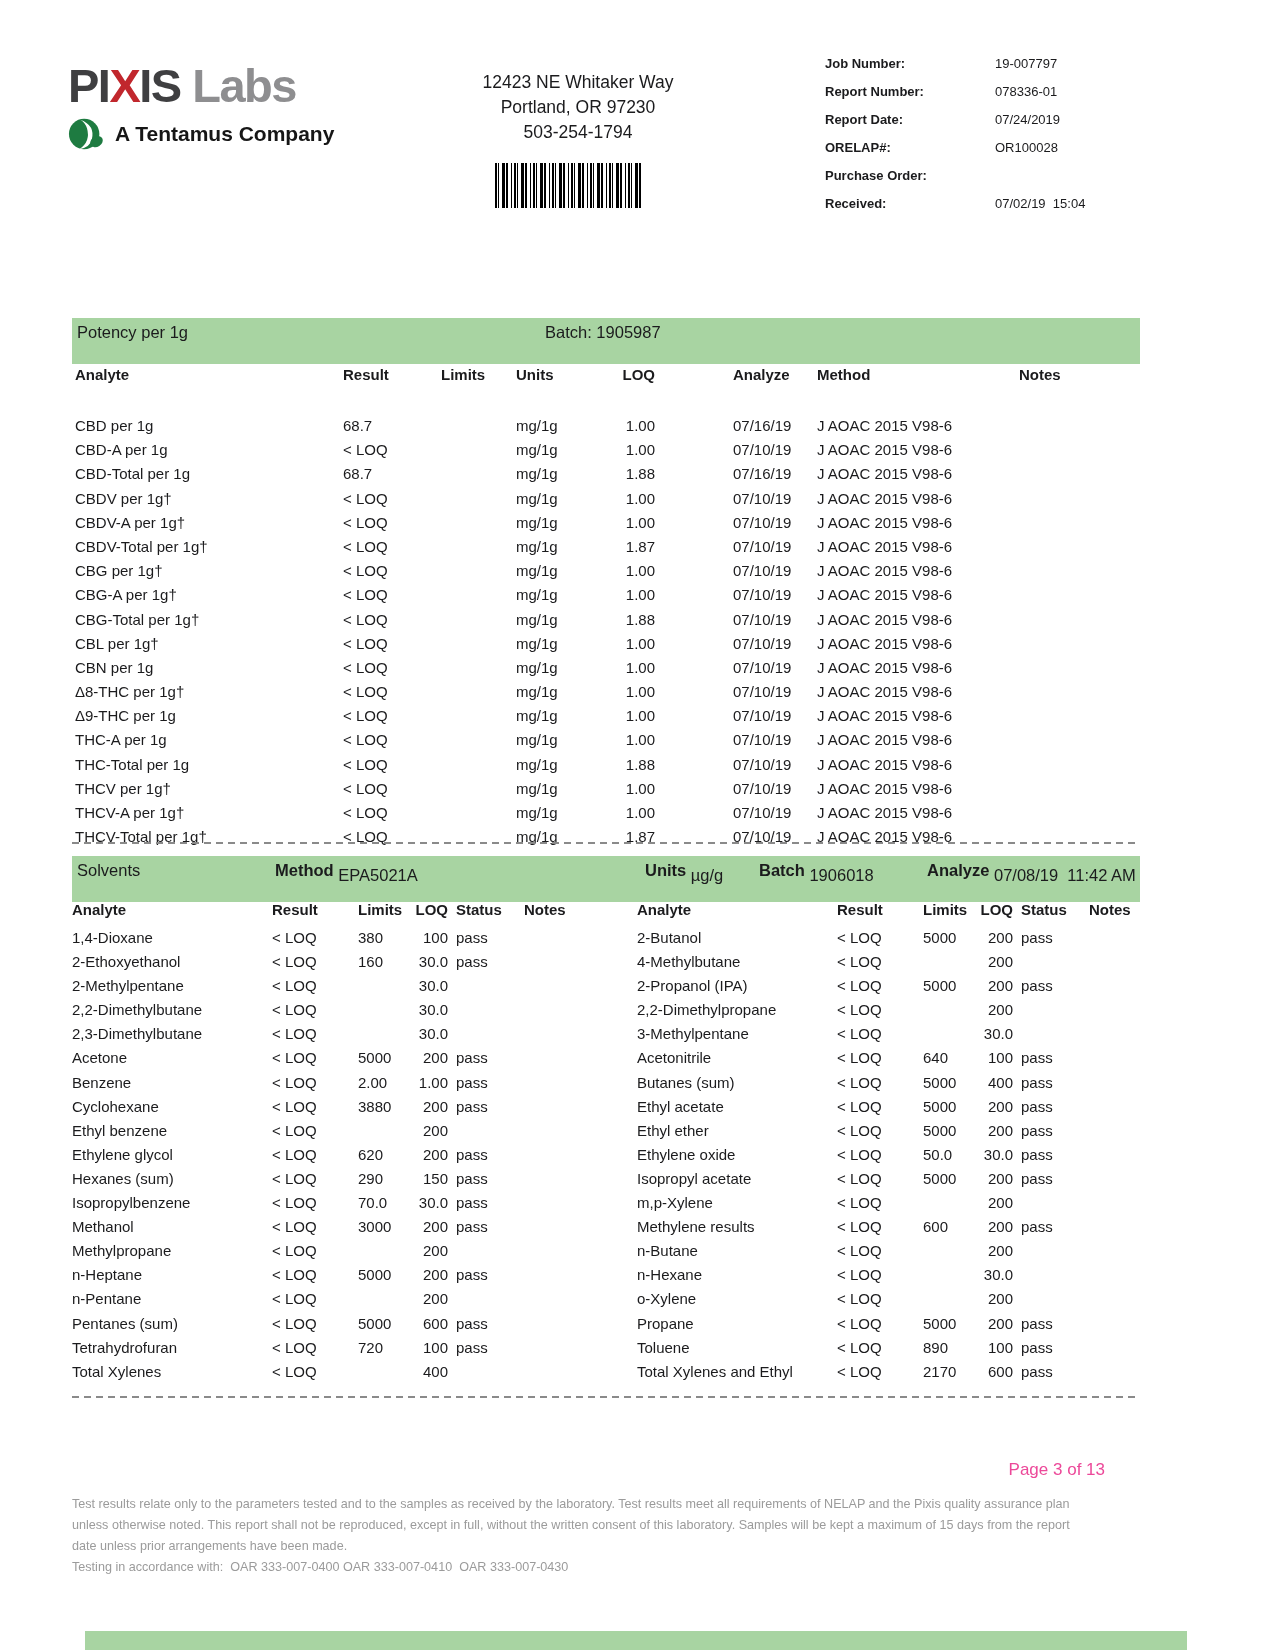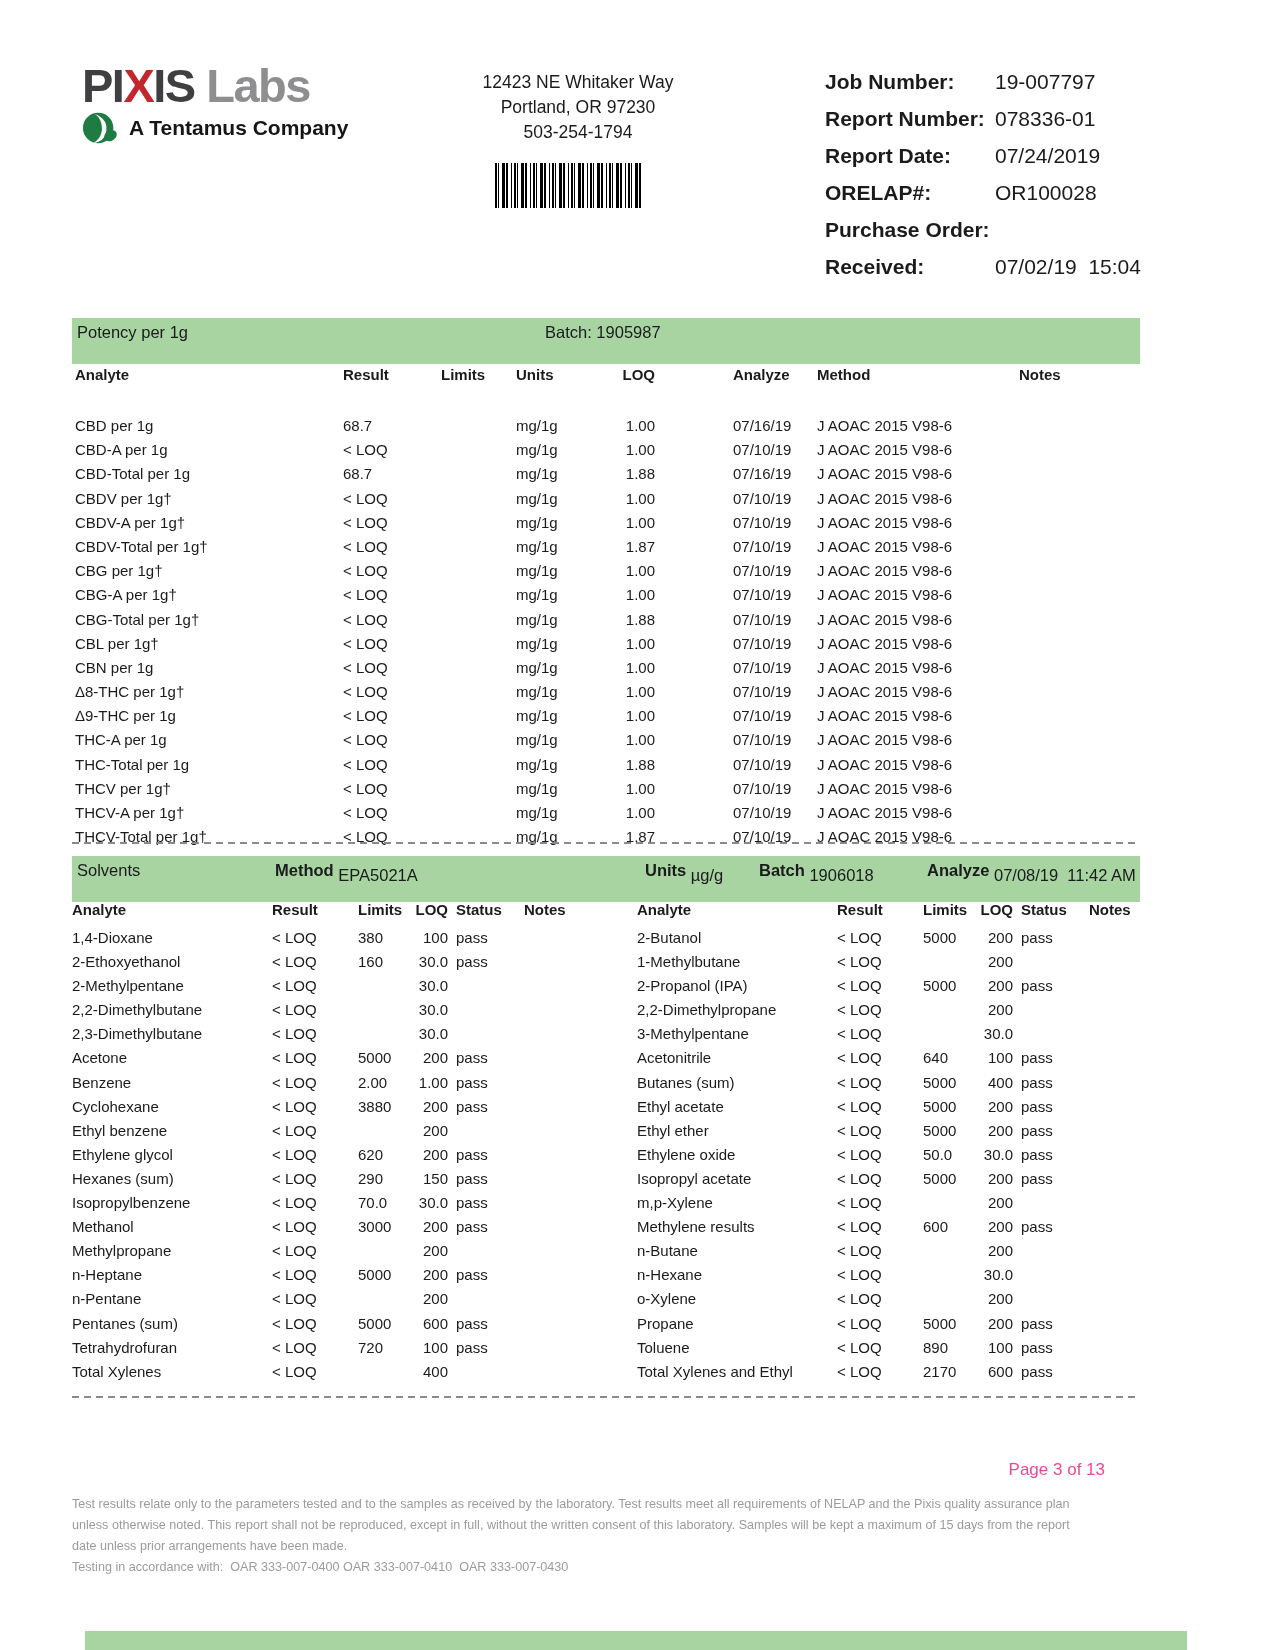--- a/index.html
+++ b/index.html
@@ -1,34 +1,34 @@
 <!DOCTYPE html>
 <html><head>
 <meta charset="utf-8">
 <style>
   * { margin:0; padding:0; box-sizing:border-box; }
   html,body { background:#fff; }
   body { width:1275px; height:1650px; position:relative; font-family:"Liberation Sans", sans-serif; color:#1b1b1d; }
   .page { position:absolute; inset:0; overflow:hidden; }
 
   
-  .logo-block { position:absolute; left:82px; top:62px; }
+  .logo-block { position:absolute; left:68px; top:62px; }
   .logo-text { font-size:47px; font-weight:bold; letter-spacing:-1.5px; line-height:1; }
   .logo-pi, .logo-is { color:#3f3f41; }
   .logo-x { color:#c1272d; }
   .logo-labs { color:#8e8e90; }
-  .tagline-row { display:flex; align-items:center; margin-top:0; }
+  .tagline-row { display:flex; align-items:center; margin-top:6px; }
   .leaf-wrap { width:38px; height:38px; margin-right:9px; }
   .tagline { font-size:21px; font-weight:bold; color:#161616; }
 
   .addr { position:absolute; left:428px; top:70px; width:300px; text-align:center; font-size:17.5px; line-height:25px; color:#1b1b1d; }
   .barcode { position:absolute; left:495px; top:163px; width:146px; height:45px;
     background:repeating-linear-gradient(90deg,#000 0 2px,#fff 2px 3px,#000 3px 4px,#fff 4px 7px,#000 7px 10px,#fff 10px 11px,#000 11px 13px,#fff 13px 16px,#000 16px 17px,#fff 17px 19px); }
 
-  .jobinfo { position:absolute; left:825px; top:70px; width:380px; font-size:21px; }
+  .jobinfo { position:absolute; left:825px; top:56px; width:380px; font-size:13px; }
   .jobinfo .row { display:flex; margin-bottom:13px; }
   .jobinfo .lbl { width:170px; font-weight:bold; }
   .jobinfo .val { flex:1; }
 
   
   .notice { position:absolute; left:72px; top:283px; font-size:17px; color:#e32019; }
 
   
   .sec-bar { position:absolute; left:72px; width:1068px; height:46px; background:#a8d4a2; font-size:16.5px; }
   .sec-bar span { position:absolute; top:5px; white-space:nowrap; }
@@ -545,21 +545,21 @@
           <div class="s-grid srow">
             <span>2-Butanol</span>
             <span>&lt; LOQ</span>
             <span>5000</span>
             <span class="sc-loq">200</span>
             <span class="sc-status">pass</span>
             <span></span>
           </div>
 
           <div class="s-grid srow">
-            <span>1-Methylbutane</span>
+            <span>4-Methylbutane</span>
             <span>&lt; LOQ</span>
             <span></span>
             <span class="sc-loq">200</span>
             <span class="sc-status"></span>
             <span></span>
           </div>
 
           <div class="s-grid srow">
             <span>2-Propanol (IPA)</span>
             <span>&lt; LOQ</span>

